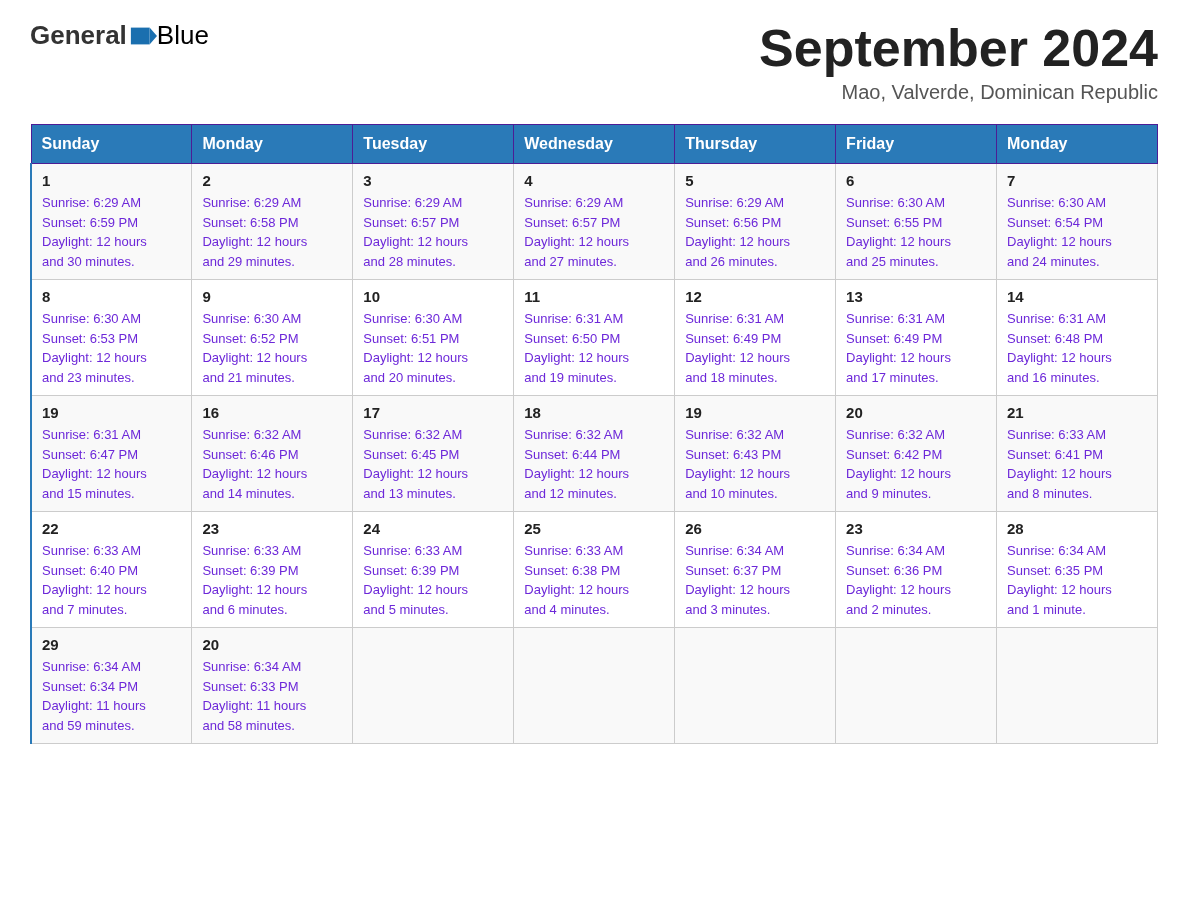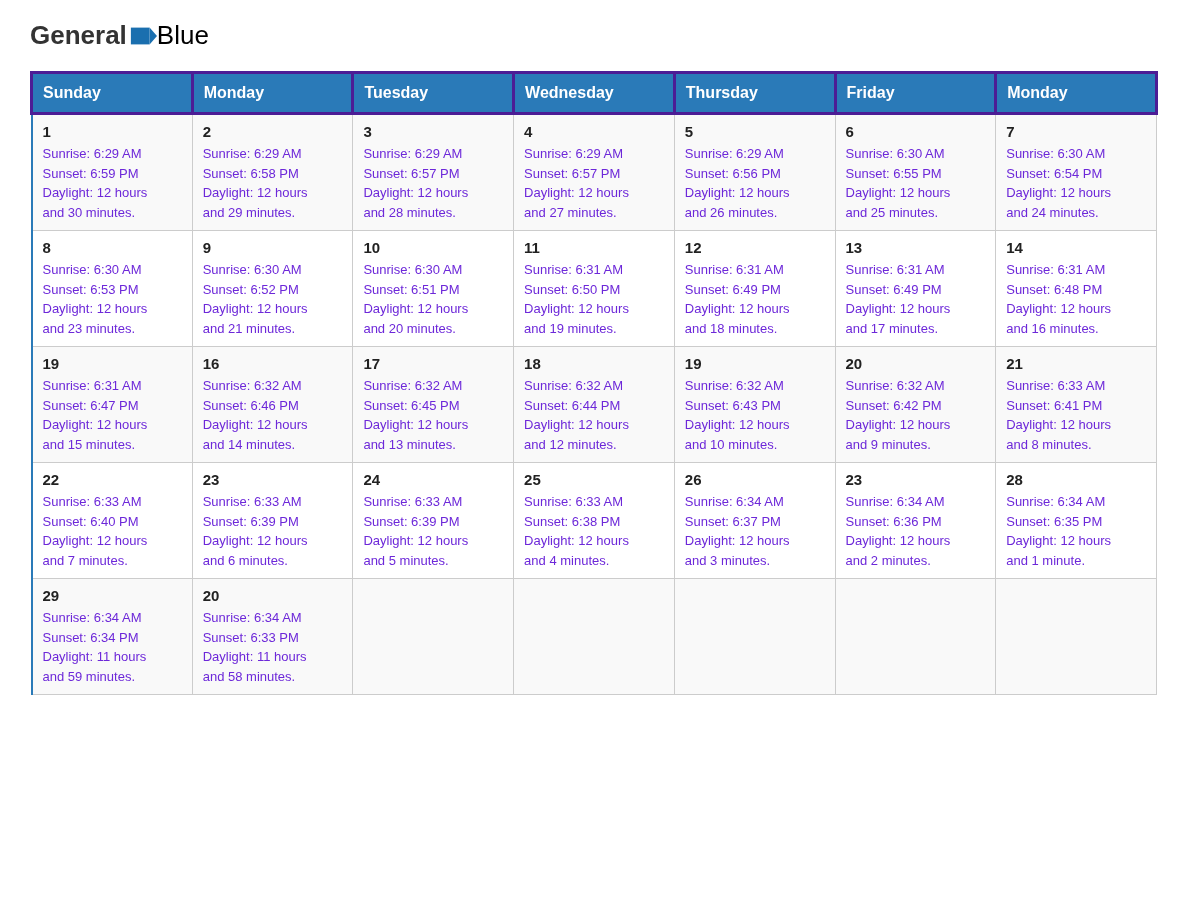--- a/index.html
+++ b/index.html
@@ -59,21 +59,21 @@
       width: 100%;
       border-collapse: collapse;
     }
     thead tr th {
       background-color: #2a7ab8;
       color: #fff;
       font-size: 16px;
       font-weight: bold;
       padding: 10px 10px;
       text-align: left;
-      border: 3px solid #4c1d95;
+      border: 1px solid #4c1d95;
     }
     tbody tr td {
       vertical-align: top;
       padding: 8px 10px;
       border: 1px solid #ccc;
       font-size: 13px;
       color: #333;
       width: 14.28%;
       height: 110px;
     }
@@ -109,20 +109,22 @@
       <svg class="logo-icon" viewBox="0 0 30 30">
         <polygon points="2,6 22,6 22,24 2,24" fill="#1a6faf"></polygon>
         <polygon points="22,6 30,15 22,24" fill="#1a6faf"></polygon>
       </svg>
     </div>
     <div>
       <span class="logo-text-blue">Blue</span>
     </div>
   </div>
   <div class="title-block">
+    <div class="title-month">September 2024</div>
+    <div class="title-location">Mao, Valverde, Dominican Republic</div>
   </div>
 </div>
 
 <table>
   <thead>
     <tr>
     <th>Sunday</th>
         <th>Monday</th>
         <th>Tuesday</th>
         <th>Wednesday</th>

